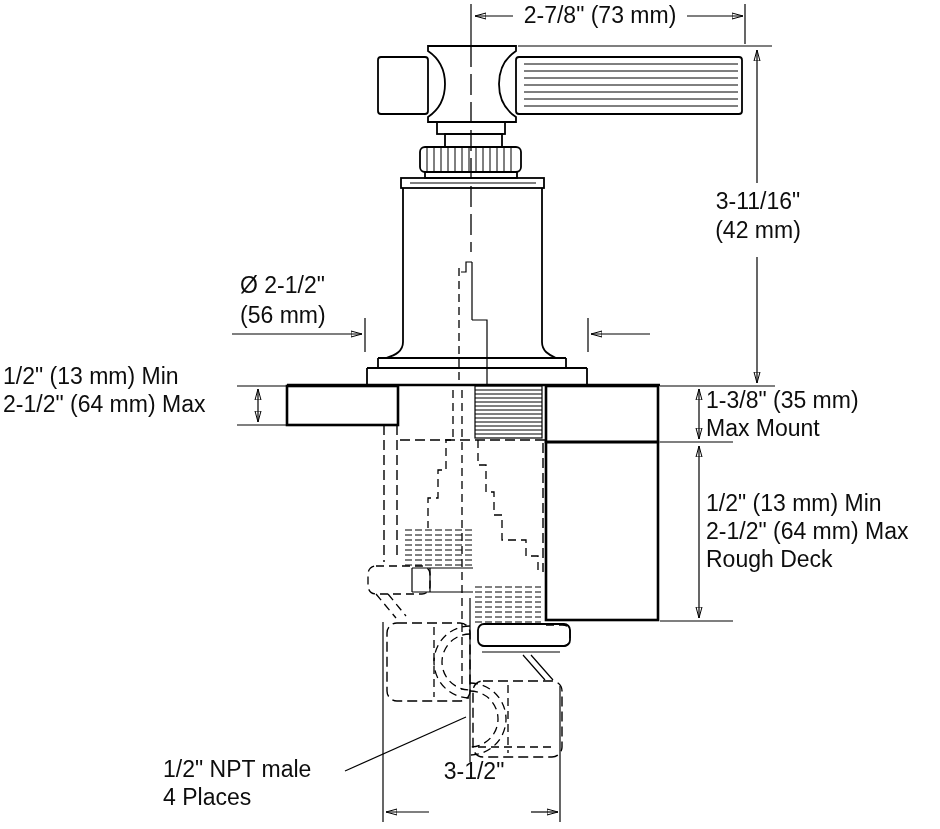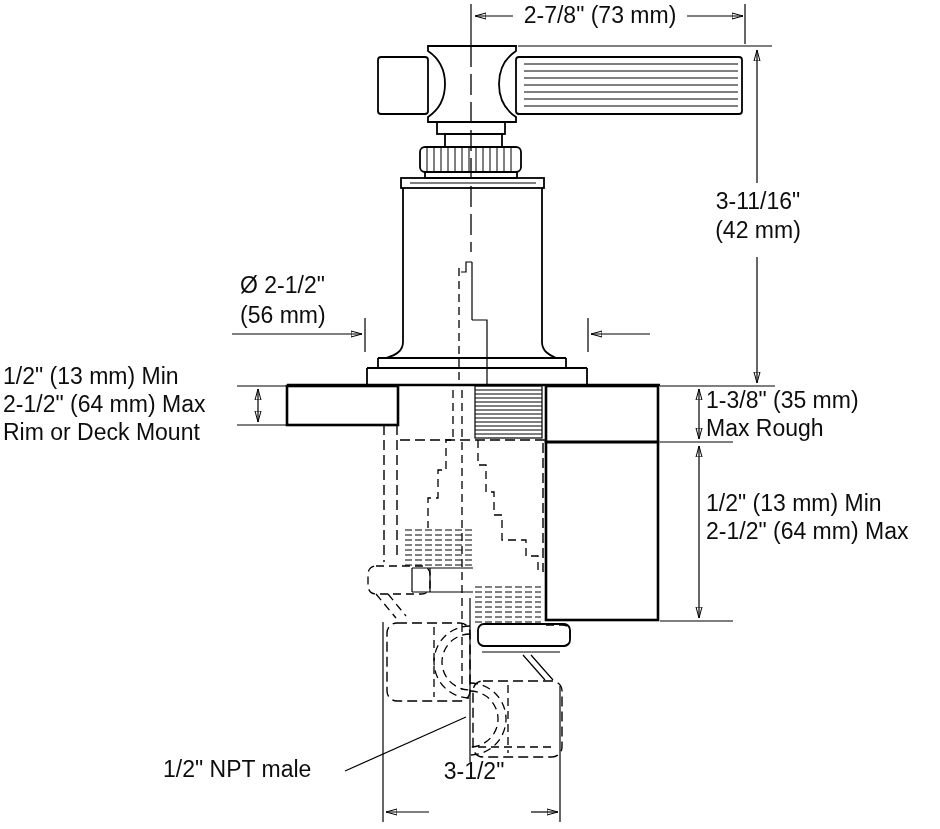--- a/index.html
+++ b/index.html
@@ -180,34 +180,35 @@
 </div>
 
 <div class="lbl" style="left:240px;top:270px;line-height:30px;">
   <span>Ø 2-1/2"</span>
   <span>(56 mm)</span>
 </div>
 
 <div class="lbl" style="left:3px;top:362px;">
   <span>1/2" (13 mm) Min</span>
   <span>2-1/2" (64 mm) Max</span>
-  <span>Rim or Deck Mount</span>
 </div>
 
 <div class="lbl" style="left:706px;top:386px;">
   <span>1-3/8" (35 mm)</span>
-  <span>Max Rough</span>
+  <span>Max Mount</span>
 </div>
 
 <div class="lbl" style="left:706px;top:489px;">
   <span>1/2" (13 mm) Min</span>
   <span>2-1/2" (64 mm) Max</span>
+  <span>Rough Deck</span>
 </div>
 
 <div class="lbl" style="left:163px;top:755px;">
   <span>1/2" NPT male</span>
+  <span>4 Places</span>
 </div>
 
 <div class="lbl ctr" style="left:394px;top:758px;width:160px;line-height:27px;">
   <span>3-1/2"</span>
 </div>
 
 </div>
 
 </body></html>

